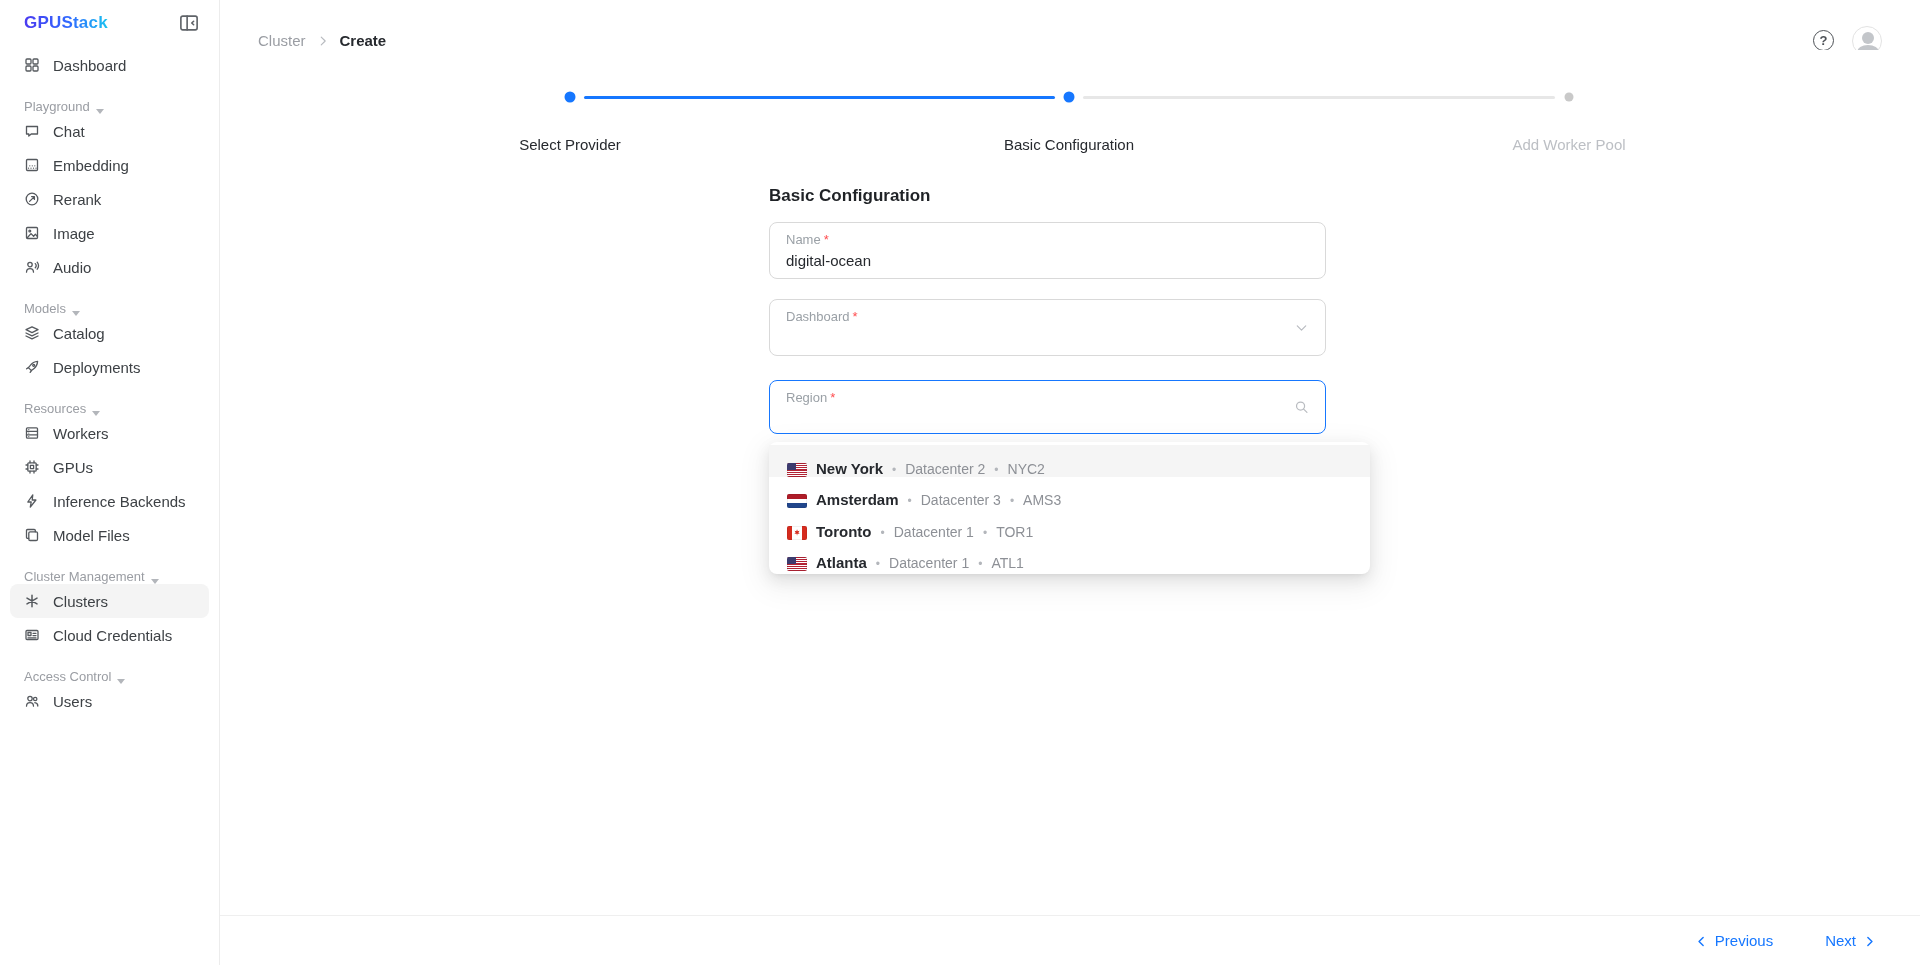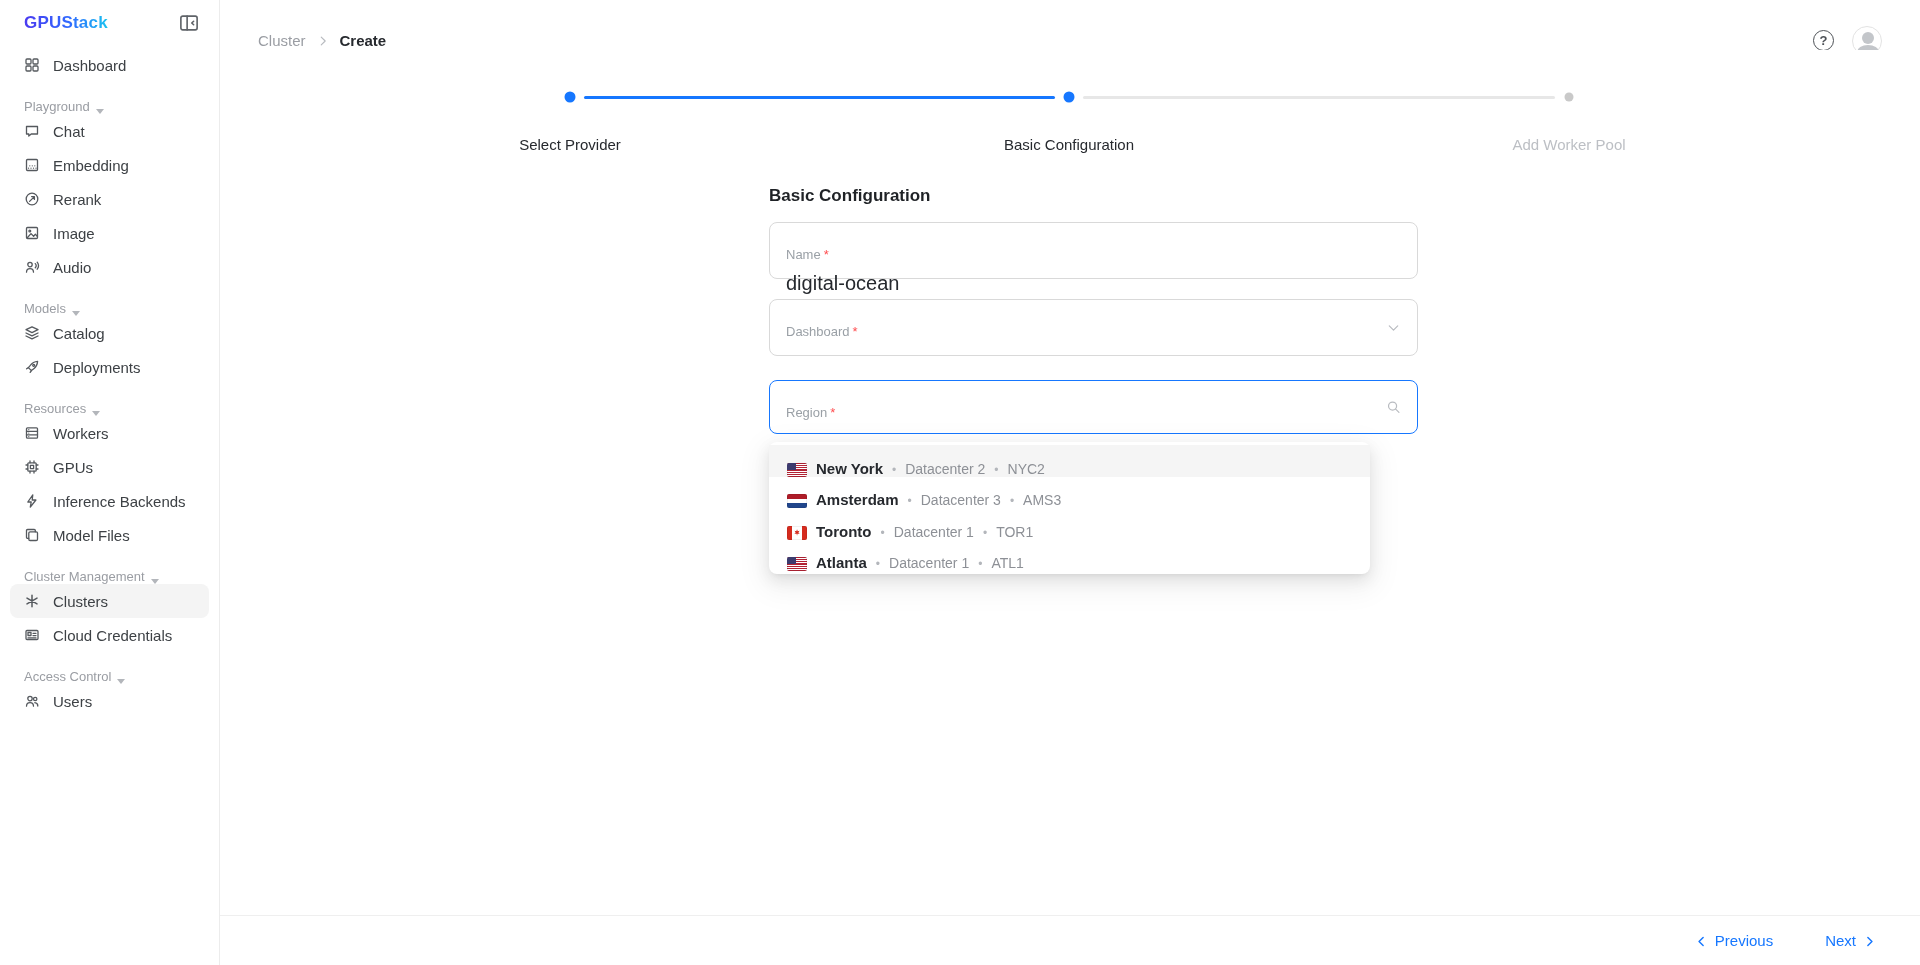--- a/index.html
+++ b/index.html
@@ -60,26 +60,26 @@
   .line-pending { background:#e7e7e7; }
   .step-label { position:absolute; top:86px; transform:translateX(-50%);
     font-size:15px; white-space:nowrap; }
   .lbl-done,.lbl-current { color:#26292e; }
   .lbl-current { font-weight:500; }
   .lbl-pending { color:#bcbfc4; }
 
   
   .form-title { position:absolute; left:549px; top:136px; font-size:17px;
     font-weight:bold; color:#1f2226; }
-  .field { position:absolute; left:549px; width:649px; background:#fff;
-    border:1px solid #d9d9d9; border-radius:8px; padding:24px 16px;
+  .field { position:absolute; left:549px; width:557px; background:#fff;
+    border:1px solid #d9d9d9; border-radius:8px; padding:9px 16px;
     display:flex; flex-direction:column; cursor:text; }
   .field-label { font-size:13px; color:#9aa0a6; line-height:16px; }
   .req { color:#ff4d4f; margin-left:3px; }
-  .field-value { font-size:20px; color:#26292e; line-height:20px; margin-top:10px; }
+  .field-value { font-size:15px; color:#26292e; line-height:20px; margin-top:3px; }
   .field-name { top:172px; height:57px; }
   .field-credential { top:249px; height:57px; }
   .field-region { top:330px; height:54px; border:1.5px solid #1677ff; }
   .field-suffix { position:absolute; right:16px; top:50%; transform:translateY(-50%);
     width:15px; height:15px; color:#b9bcc1; }
 
   
   .dropdown { position:absolute; left:549px; top:392px; width:601px;
     background:#fff; border-radius:8px; padding:3px 0;
     box-shadow:0 6px 16px rgba(0,0,0,.09), 0 3px 6px -4px rgba(0,0,0,.12),

